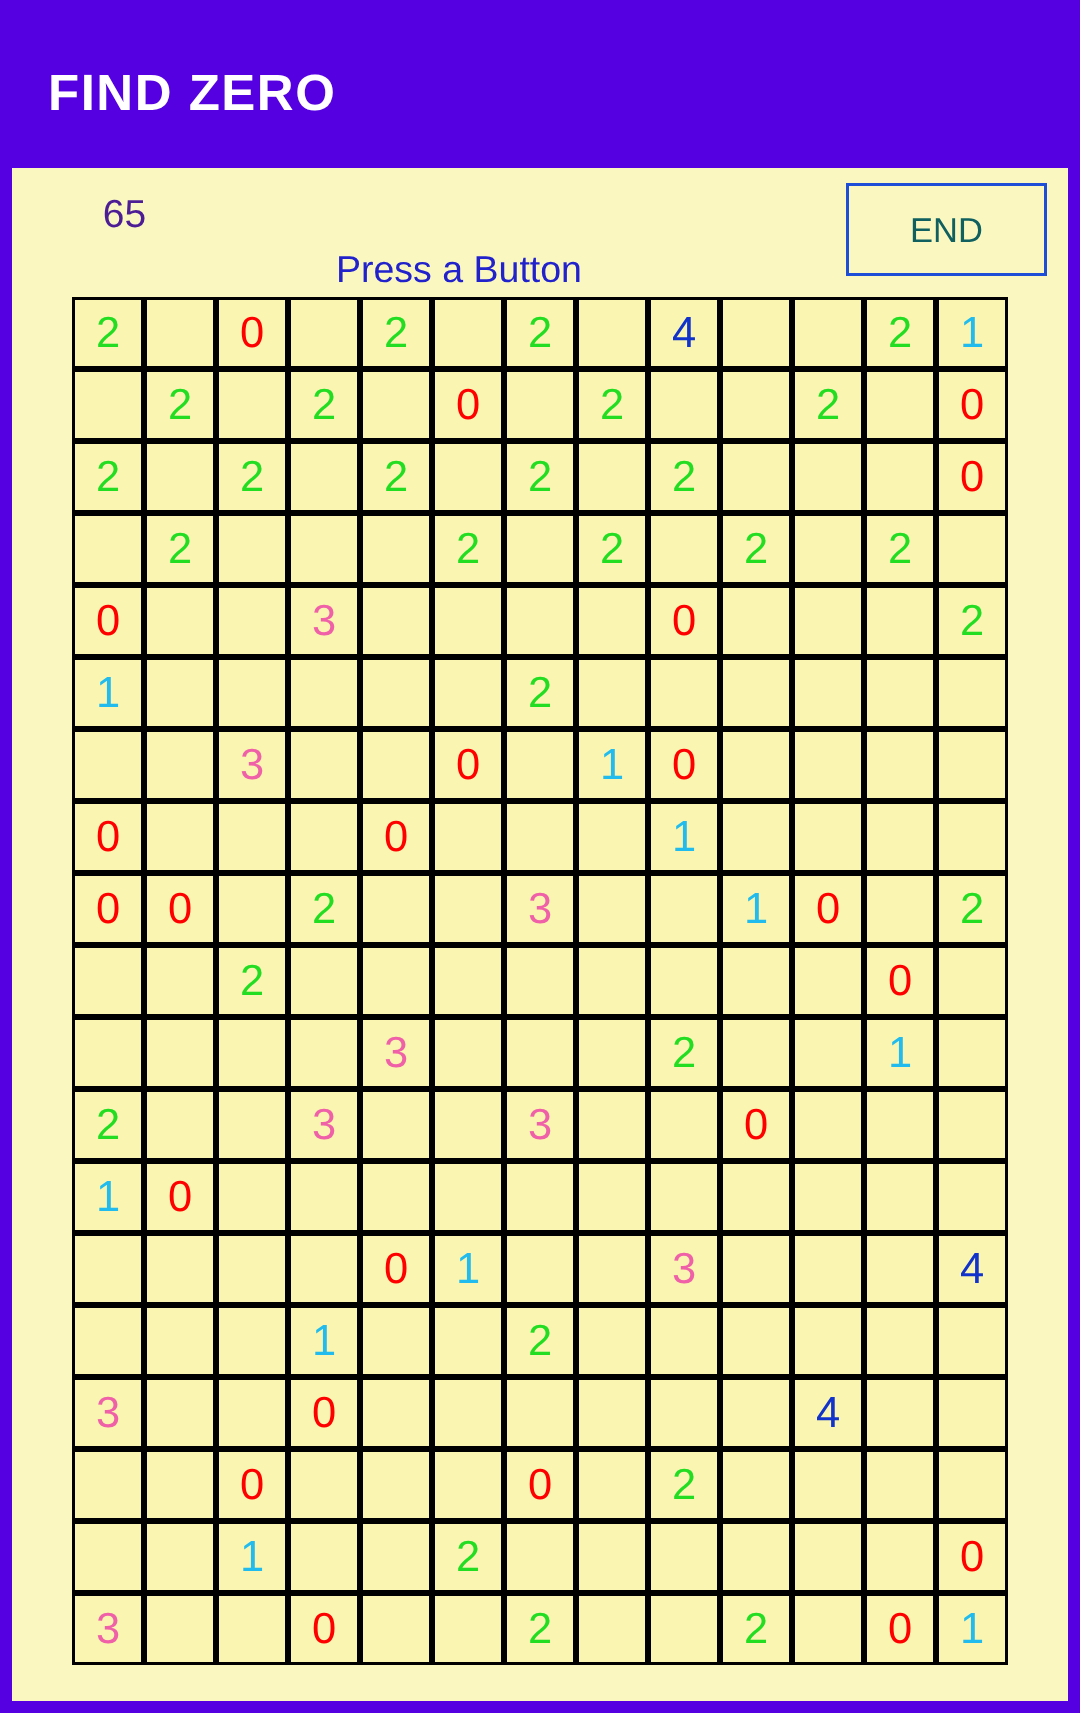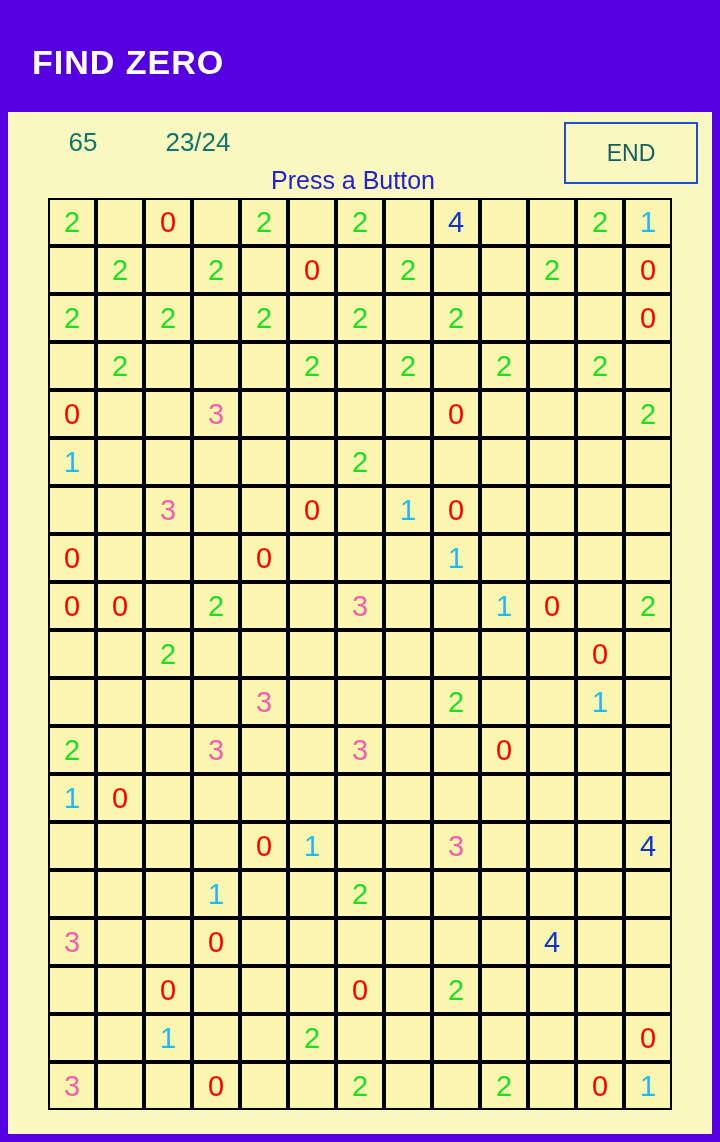--- a/index.html
+++ b/index.html
@@ -31,21 +31,21 @@
     width:704px;height:1022px;
     background:#faf8c0;
     box-sizing:border-box;
   }
   
   .status{
     position:absolute;left:0;top:0;width:704px;height:58px;
   }
   .stat{
     position:absolute;top:15px;
-    font-size:26px;color:#0f766e;
+    font-size:26px;color:#4c1d95;
     text-align:center;white-space:nowrap;
   }
   .stat-score{left:30px;width:90px;}
   .stat-level{left:130px;width:120px;}
   .stat-time{left:300px;width:110px;}
   .end-button{
     position:absolute;left:556px;top:10px;
     width:134px;height:62px;
     background:#faf8c0;
     border:2px solid #1d4ed8;
@@ -53,21 +53,20 @@
     display:flex;align-items:center;justify-content:center;
     box-sizing:border-box;
     cursor:pointer;
     font-family:"Liberation Sans", sans-serif;
     padding:0;
   }
   .message{
     position:absolute;left:0;top:54px;width:596px;
     text-align:center;font-size:25px;color:#2222cc;
     white-space:nowrap;
-    margin-left:47px;
   }
   
   .grid{
     position:absolute;left:40px;top:86px;
     width:624px;height:912px;
     display:grid;
     grid-template-columns:repeat(13, 48px);
     grid-template-rows:repeat(19, 48px);
     background:#000000;
   }
@@ -97,21 +96,20 @@
 <div id="app">
 
   <div class="appbar">
     <div class="appbar-title">FIND ZERO</div>
   </div>
 
   <div class="panel">
 
     <div class="status">
       <div class="stat stat-score">65</div>
-      <div class="stat stat-level">23/24</div>
       <button class="end-button">END</button>
     </div>
 
     <div class="message">Press a Button</div>
 
     <div class="grid" id="grid">
         <div class="cell v2">2</div>
         <div class="cell vempty"></div>
         <div class="cell v0">0</div>
         <div class="cell vempty"></div>

